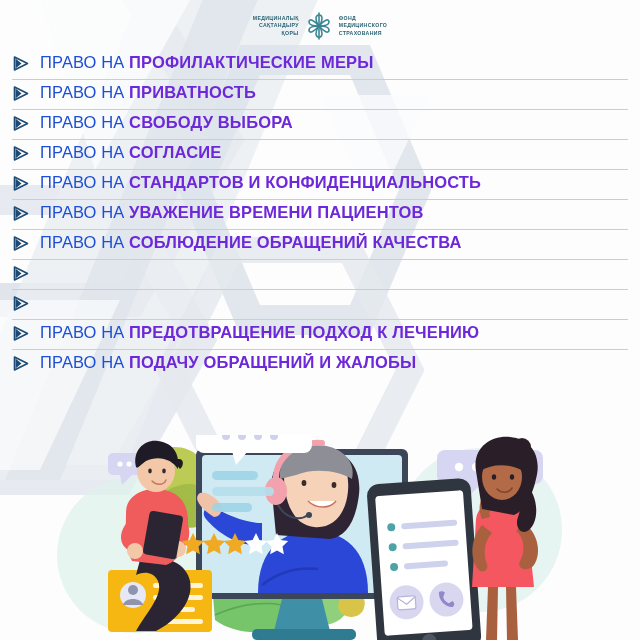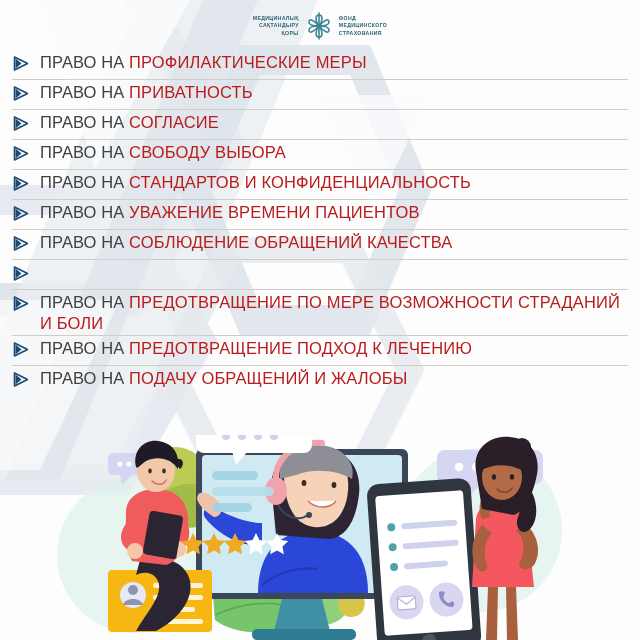--- a/index.html
+++ b/index.html
@@ -63,25 +63,25 @@
   .row-text {
     font-size: 16.5px;
     line-height: 1.28;
     letter-spacing: .1px;
     color: #20486b;
     padding-top: 1px;
     white-space: normal;
   }
   .row-text .lead {
     font-weight: normal;
-    color: #404040;
+    color: #1d4ed8;
   }
   .row-text .strong {
-    font-weight: normal;
-    color: #b91c1c;
+    font-weight: bold;
+    color: #6d28d9;
     letter-spacing: .15px;
     text-align: right;
   }
 
   
   .illus { position: absolute; left: 0; bottom: 0; width: 640px; height: 205px; z-index: 2; }
   .illus svg { display: block; }
 </style>
 </head>
 <body>
@@ -157,34 +157,34 @@
           <path d="M2.5 2 L 15.5 8.5 L 2.5 15 Z" fill="none" stroke="#1d4a74" stroke-width="1.6" stroke-linejoin="round"></path>
           <path d="M3.5 3.6 L 9.5 8.5 L 3.5 13.4 Z" fill="#1d4a74"></path>
         </svg>
         <div class="row-text"><span class="lead">ПРАВО НА</span> <span class="strong">ПРИВАТНОСТЬ</span></div>
       </div>
       <div class="row">
         <svg class="bullet" viewBox="0 0 22 17">
           <path d="M2.5 2 L 15.5 8.5 L 2.5 15 Z" fill="none" stroke="#1d4a74" stroke-width="1.6" stroke-linejoin="round"></path>
           <path d="M3.5 3.6 L 9.5 8.5 L 3.5 13.4 Z" fill="#1d4a74"></path>
         </svg>
+        <div class="row-text"><span class="lead">ПРАВО НА</span> <span class="strong">СВОБОДУ ВЫБОРА</span></div>
+      </div>
+      <div class="row">
+        <svg class="bullet" viewBox="0 0 22 17">
+          <path d="M2.5 2 L 15.5 8.5 L 2.5 15 Z" fill="none" stroke="#1d4a74" stroke-width="1.6" stroke-linejoin="round"></path>
+          <path d="M3.5 3.6 L 9.5 8.5 L 3.5 13.4 Z" fill="#1d4a74"></path>
+        </svg>
         <div class="row-text"><span class="lead">ПРАВО НА</span> <span class="strong">СОГЛАСИЕ</span></div>
       </div>
       <div class="row">
         <svg class="bullet" viewBox="0 0 22 17">
           <path d="M2.5 2 L 15.5 8.5 L 2.5 15 Z" fill="none" stroke="#1d4a74" stroke-width="1.6" stroke-linejoin="round"></path>
           <path d="M3.5 3.6 L 9.5 8.5 L 3.5 13.4 Z" fill="#1d4a74"></path>
         </svg>
-        <div class="row-text"><span class="lead">ПРАВО НА</span> <span class="strong">СВОБОДУ ВЫБОРА</span></div>
-      </div>
-      <div class="row">
-        <svg class="bullet" viewBox="0 0 22 17">
-          <path d="M2.5 2 L 15.5 8.5 L 2.5 15 Z" fill="none" stroke="#1d4a74" stroke-width="1.6" stroke-linejoin="round"></path>
-          <path d="M3.5 3.6 L 9.5 8.5 L 3.5 13.4 Z" fill="#1d4a74"></path>
-        </svg>
         <div class="row-text"><span class="lead">ПРАВО НА</span> <span class="strong">СТАНДАРТОВ И КОНФИДЕНЦИАЛЬНОСТЬ</span></div>
       </div>
       <div class="row">
         <svg class="bullet" viewBox="0 0 22 17">
           <path d="M2.5 2 L 15.5 8.5 L 2.5 15 Z" fill="none" stroke="#1d4a74" stroke-width="1.6" stroke-linejoin="round"></path>
           <path d="M3.5 3.6 L 9.5 8.5 L 3.5 13.4 Z" fill="#1d4a74"></path>
         </svg>
         <div class="row-text"><span class="lead">ПРАВО НА</span> <span class="strong">УВАЖЕНИЕ ВРЕМЕНИ ПАЦИЕНТОВ</span></div>
       </div>
       <div class="row">
@@ -198,21 +198,20 @@
         <svg class="bullet" viewBox="0 0 22 17">
           <path d="M2.5 2 L 15.5 8.5 L 2.5 15 Z" fill="none" stroke="#1d4a74" stroke-width="1.6" stroke-linejoin="round"></path>
           <path d="M3.5 3.6 L 9.5 8.5 L 3.5 13.4 Z" fill="#1d4a74"></path>
         </svg>
       </div>
       <div class="row">
         <svg class="bullet" viewBox="0 0 22 17">
           <path d="M2.5 2 L 15.5 8.5 L 2.5 15 Z" fill="none" stroke="#1d4a74" stroke-width="1.6" stroke-linejoin="round"></path>
           <path d="M3.5 3.6 L 9.5 8.5 L 3.5 13.4 Z" fill="#1d4a74"></path>
         </svg>
-        <div class="row-text"><span class="lead">ПРАВО НА</span> <span class="strong">ПРЕДОТВРАЩЕНИЕ ПО МЕРЕ ВОЗМОЖНОСТИ СТРАДАНИЙ И БОЛИ</span></div>
       </div>
       <div class="row">
         <svg class="bullet" viewBox="0 0 22 17">
           <path d="M2.5 2 L 15.5 8.5 L 2.5 15 Z" fill="none" stroke="#1d4a74" stroke-width="1.6" stroke-linejoin="round"></path>
           <path d="M3.5 3.6 L 9.5 8.5 L 3.5 13.4 Z" fill="#1d4a74"></path>
         </svg>
         <div class="row-text"><span class="lead">ПРАВО НА</span> <span class="strong">ПРЕДОТВРАЩЕНИЕ ПОДХОД К ЛЕЧЕНИЮ</span></div>
       </div>
       <div class="row last">
         <svg class="bullet" viewBox="0 0 22 17">

